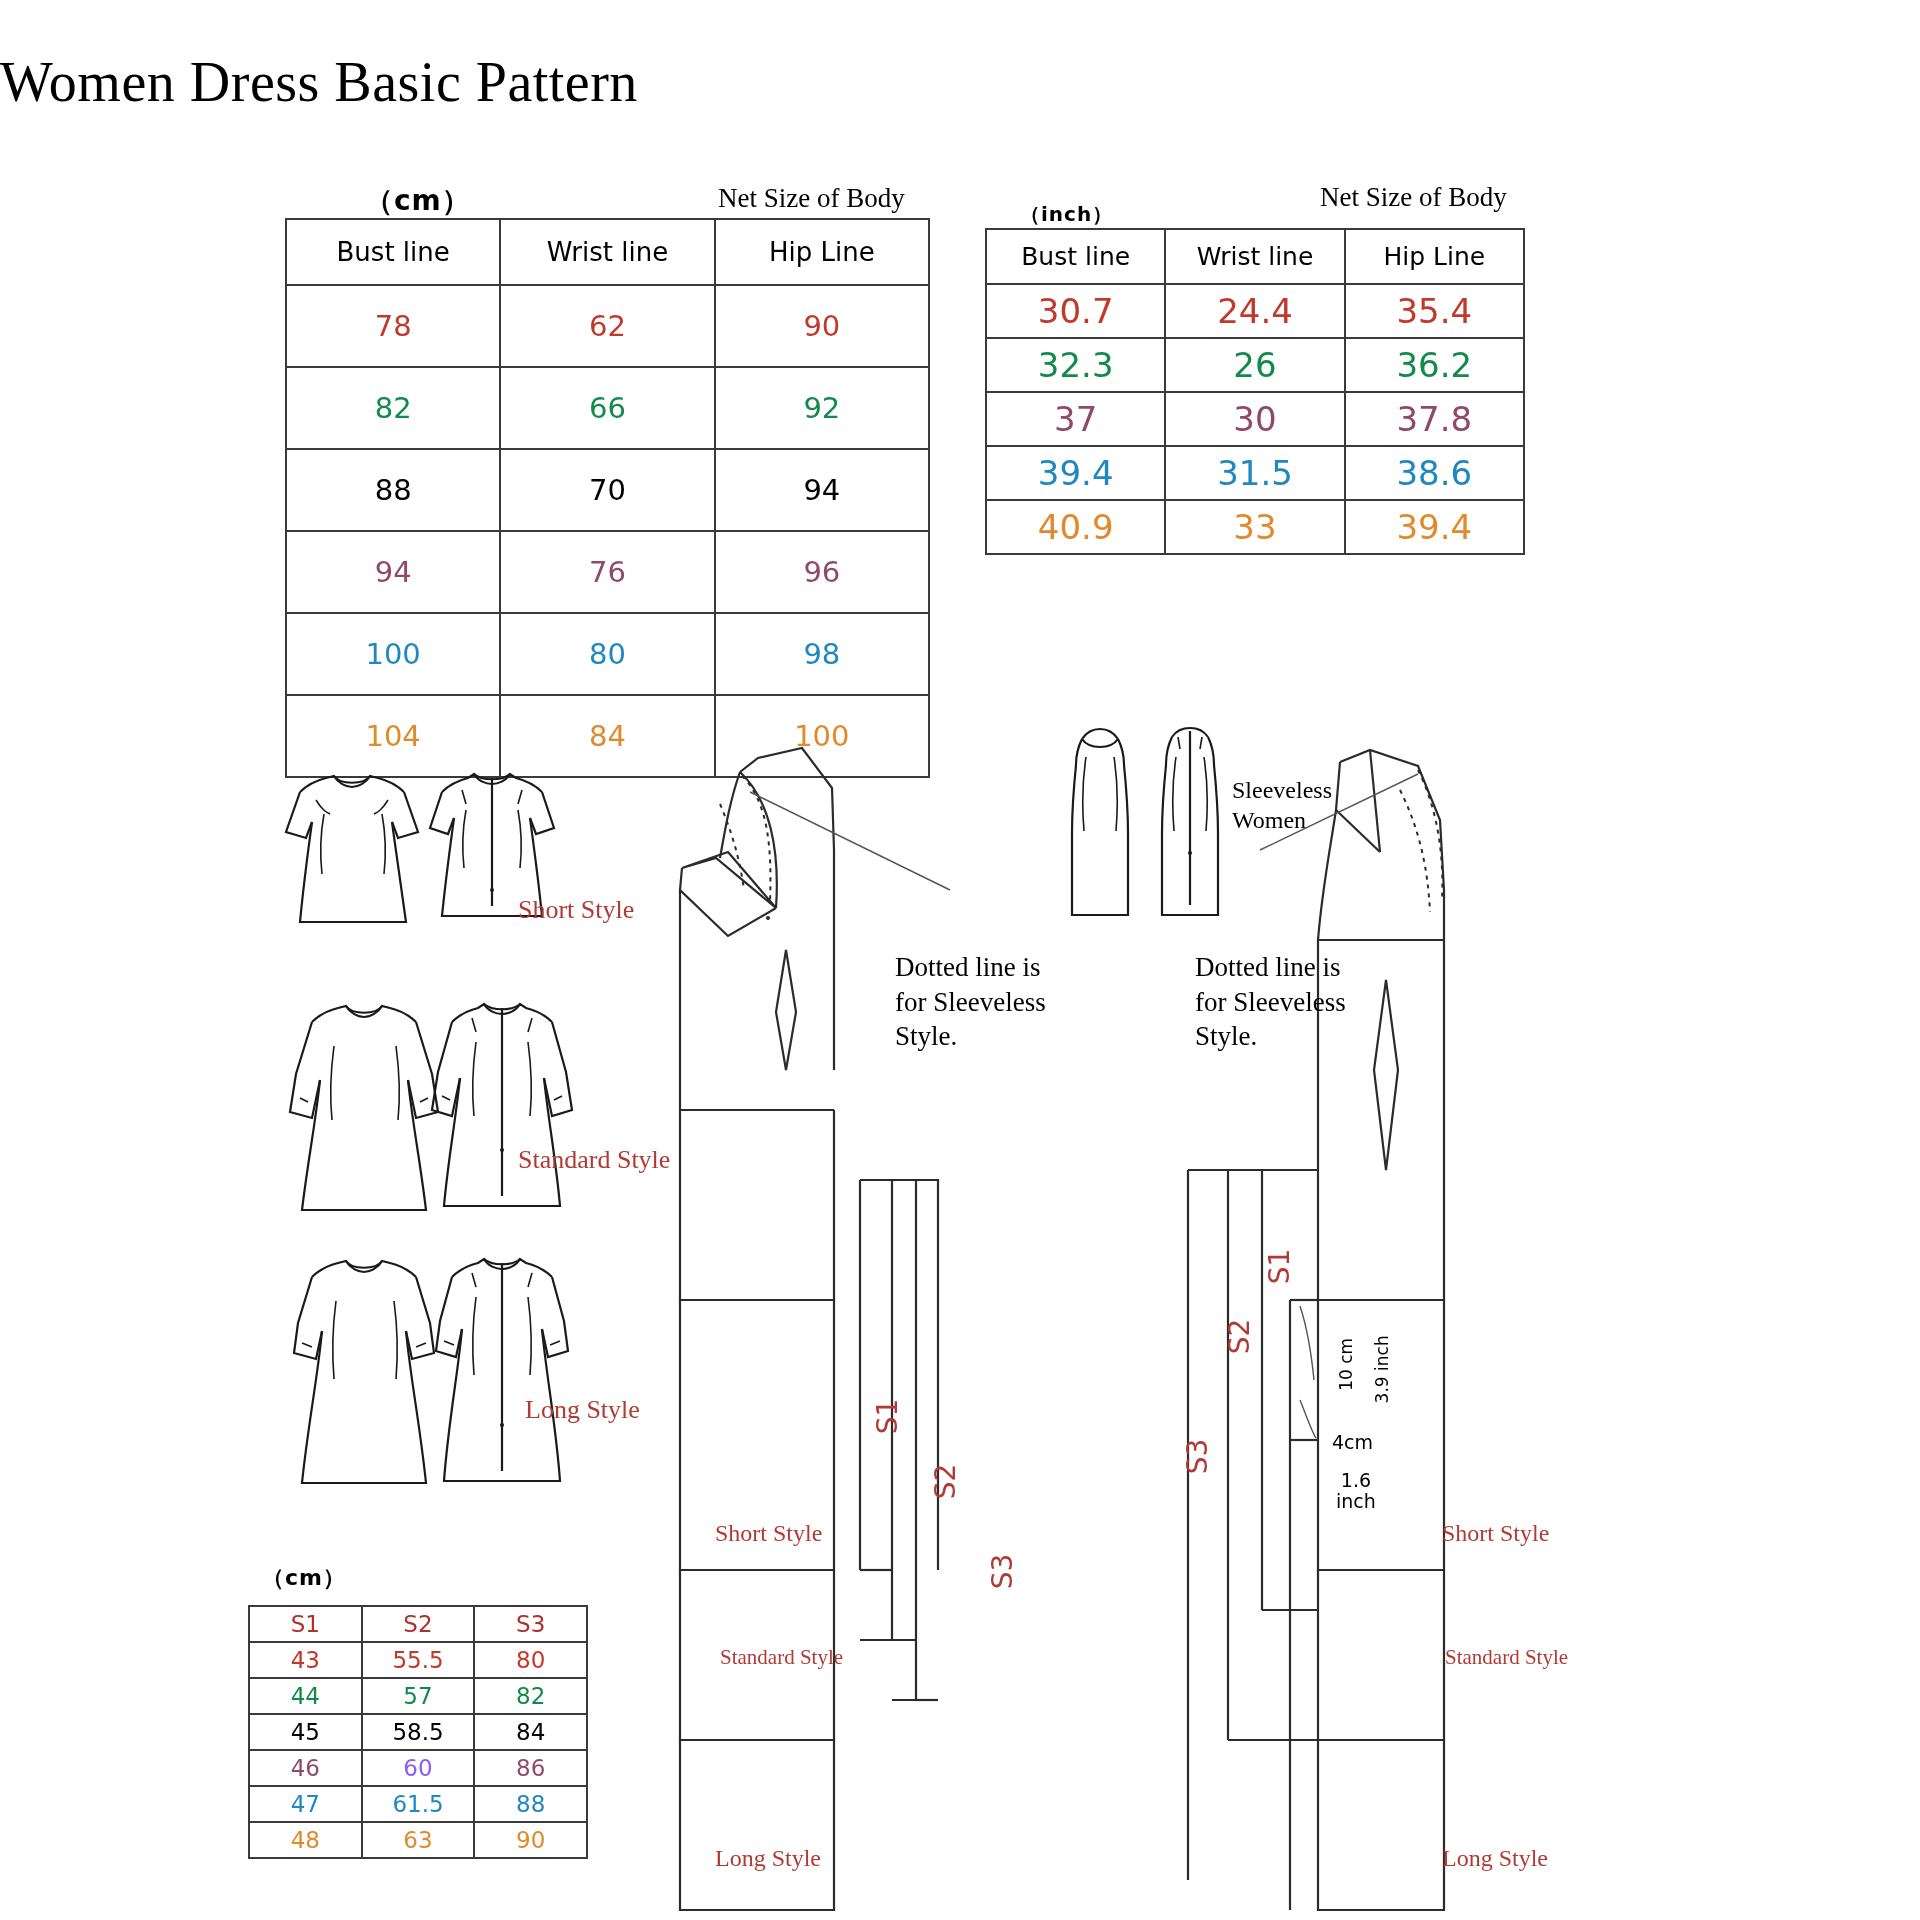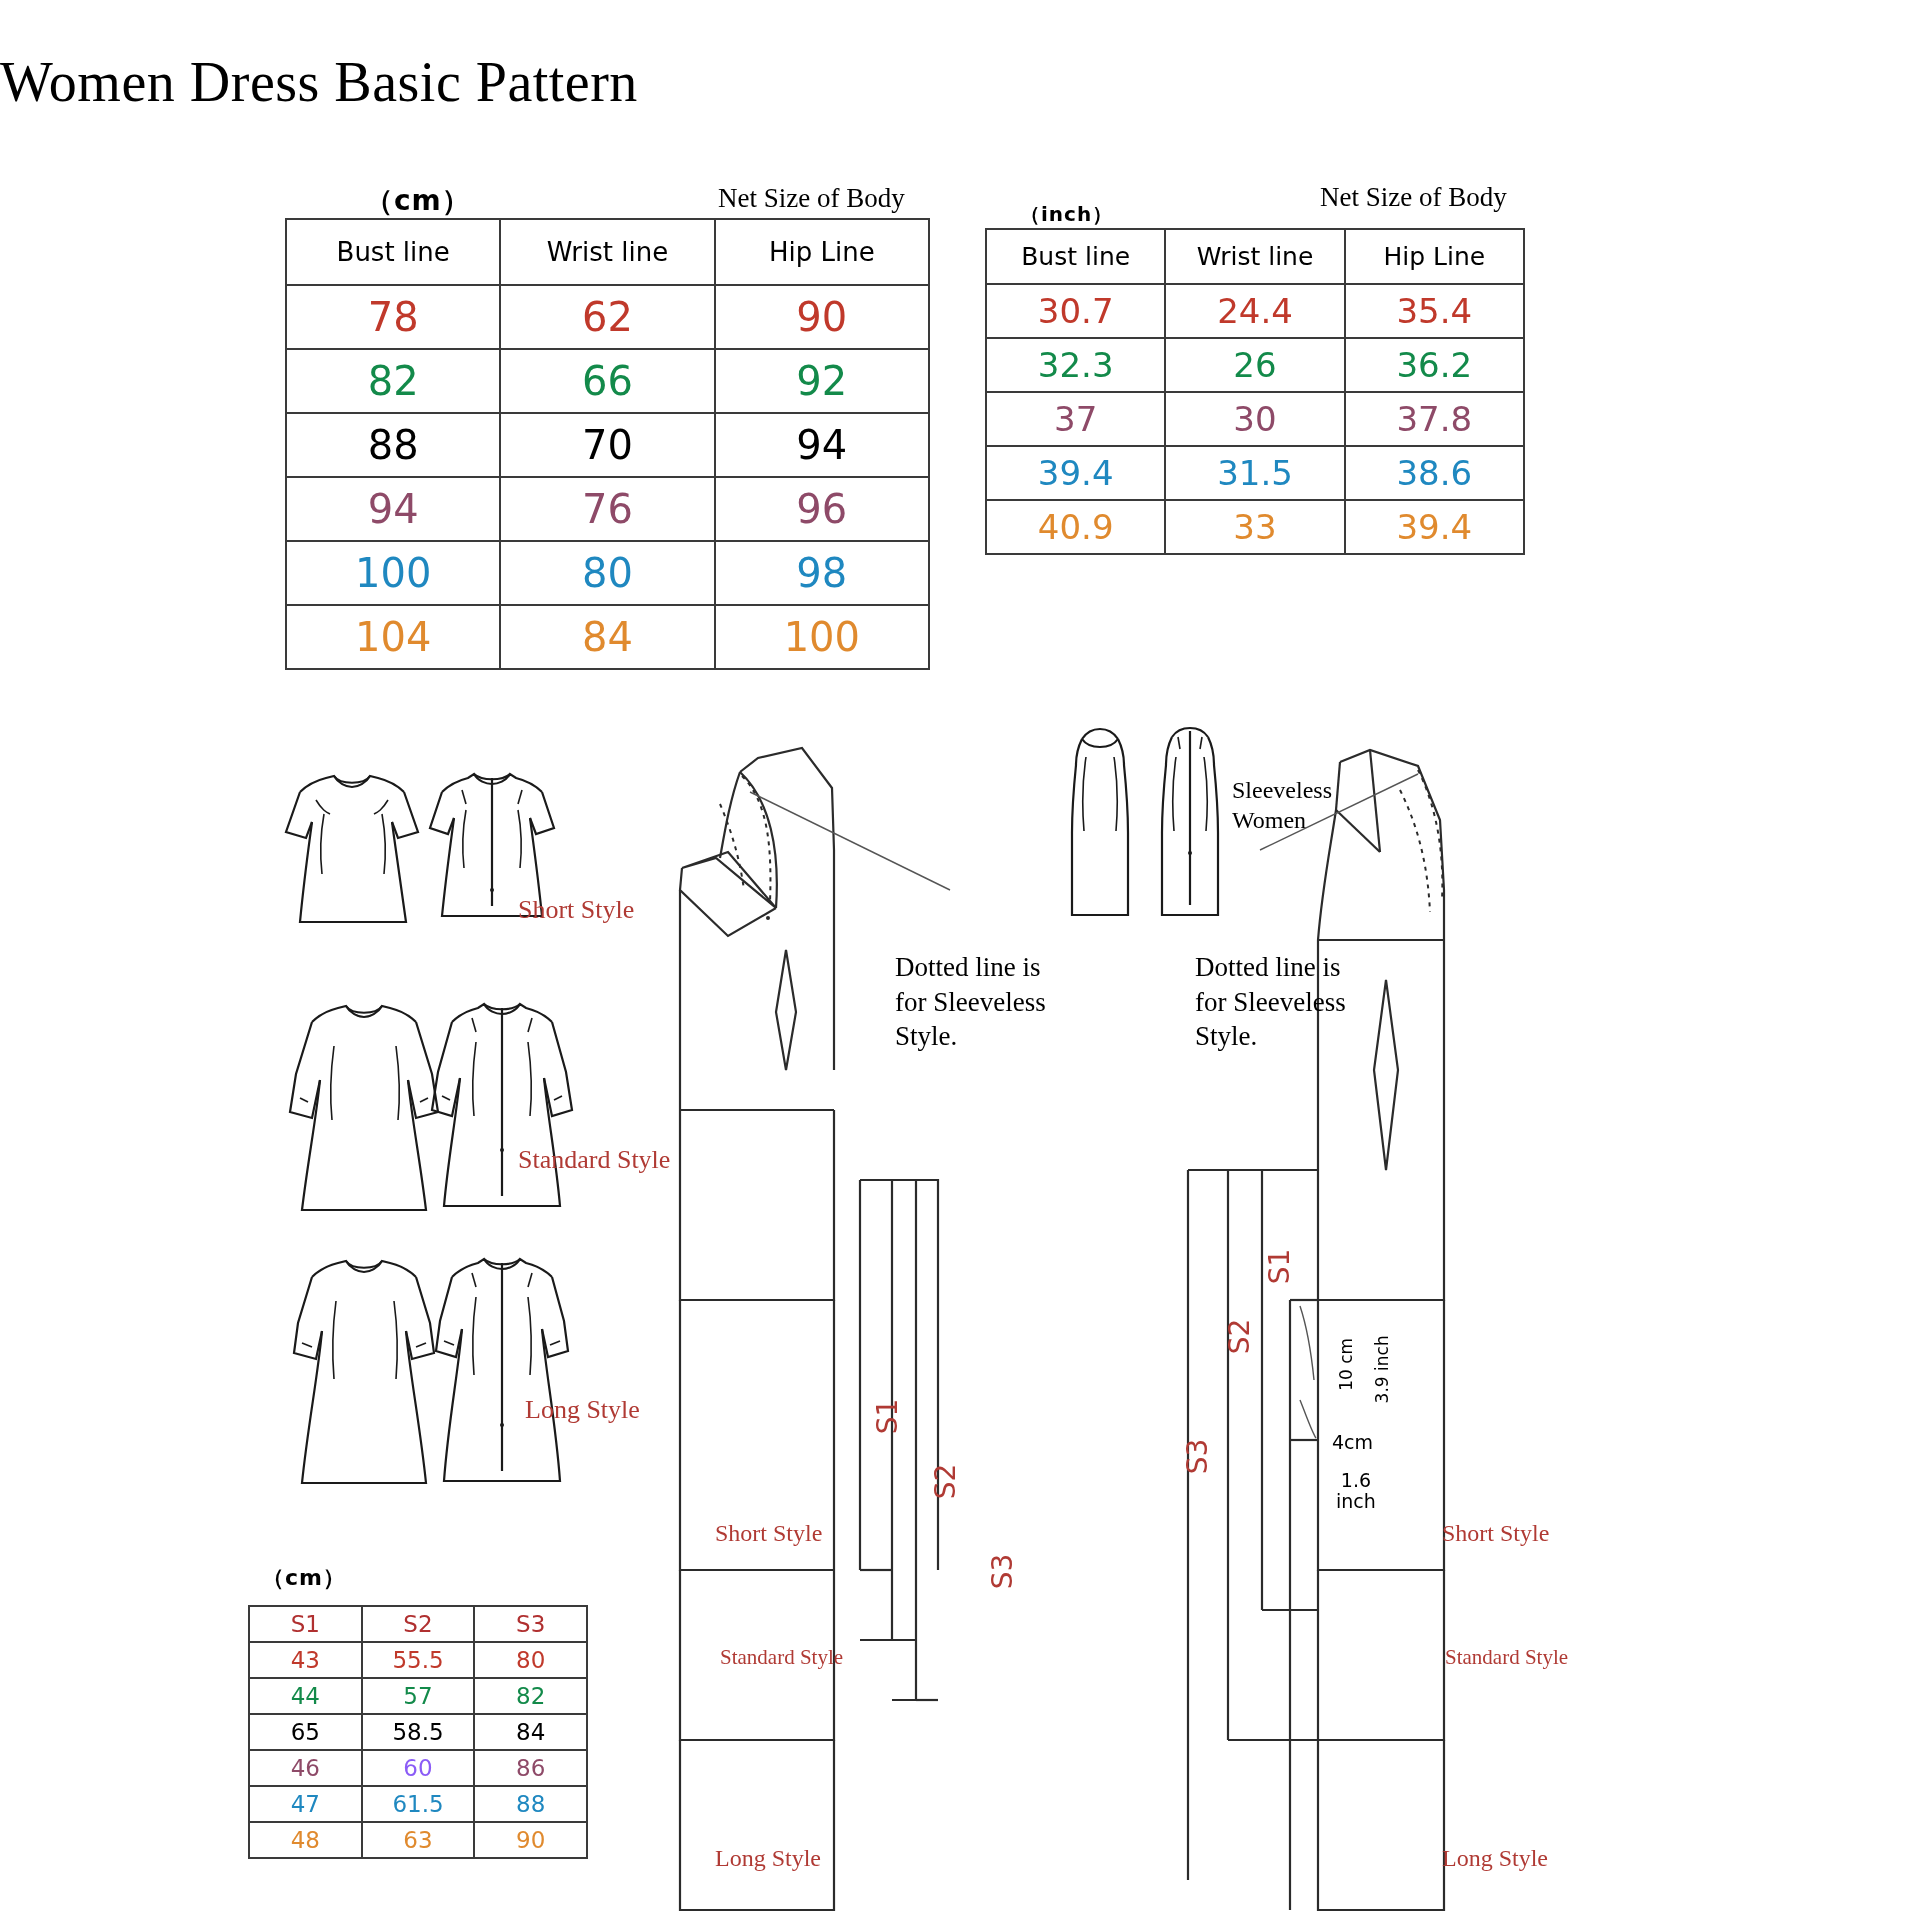--- a/index.html
+++ b/index.html
@@ -50,21 +50,21 @@
     border: 2px solid #3a3a3a;
     text-align: center;
     font-family: "DejaVu Sans", sans-serif;
     font-weight: 400;
     color: #000;
     padding: 0;
   }
   
   #table-cm { left: 285px; top: 218px; width: 645px; }
   #table-cm th { height: 66px; font-size: 26px; width: 215px; }
-  #table-cm td { height: 64px; font-size: 40px; }
+  #table-cm td { height: 82px; font-size: 29px; }
 
   
   #table-inch { left: 985px; top: 228px; width: 540px; }
   #table-inch th { height: 55px; font-size: 25px; width: 180px; }
   #table-inch td { height: 54px; font-size: 34px; }
 
   
   #table-s { left: 248px; top: 1605px; width: 340px; }
   #table-s th { height: 36px; font-size: 23px; width: 113px; border-width:2px;}
   #table-s td { height: 36px; font-size: 23px; }
@@ -230,21 +230,21 @@
           <td style="color: rgb(192, 57, 43);">43</td>
           <td style="color: rgb(192, 57, 43);">55.5</td>
           <td style="color: rgb(192, 57, 43);">80</td>
         </tr>
         <tr>
           <td style="color: rgb(19, 138, 74);">44</td>
           <td style="color: rgb(19, 138, 74);">57</td>
           <td style="color: rgb(19, 138, 74);">82</td>
         </tr>
         <tr>
-          <td style="color: rgb(0, 0, 0);">65</td>
+          <td style="color: rgb(0, 0, 0);">45</td>
           <td style="color: rgb(0, 0, 0);">58.5</td>
           <td style="color: rgb(0, 0, 0);">84</td>
         </tr>
         <tr>
           <td style="color: rgb(142, 74, 104);">46</td>
           <td style="color: #8b5cf6;">60</td>
           <td style="color: rgb(142, 74, 104);">86</td>
         </tr>
         <tr>
           <td style="color: rgb(31, 136, 192);">47</td>

